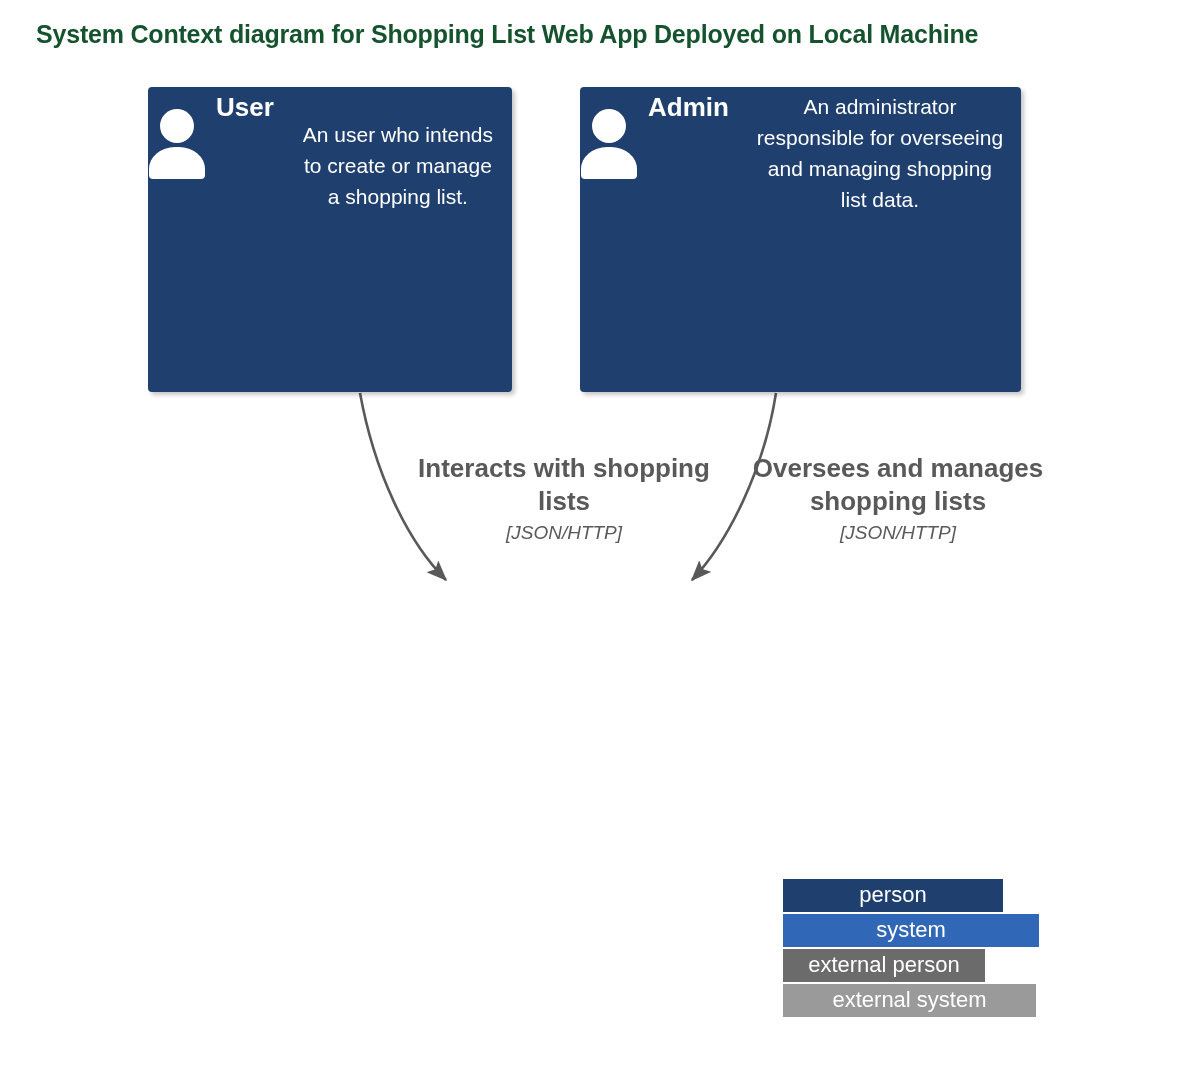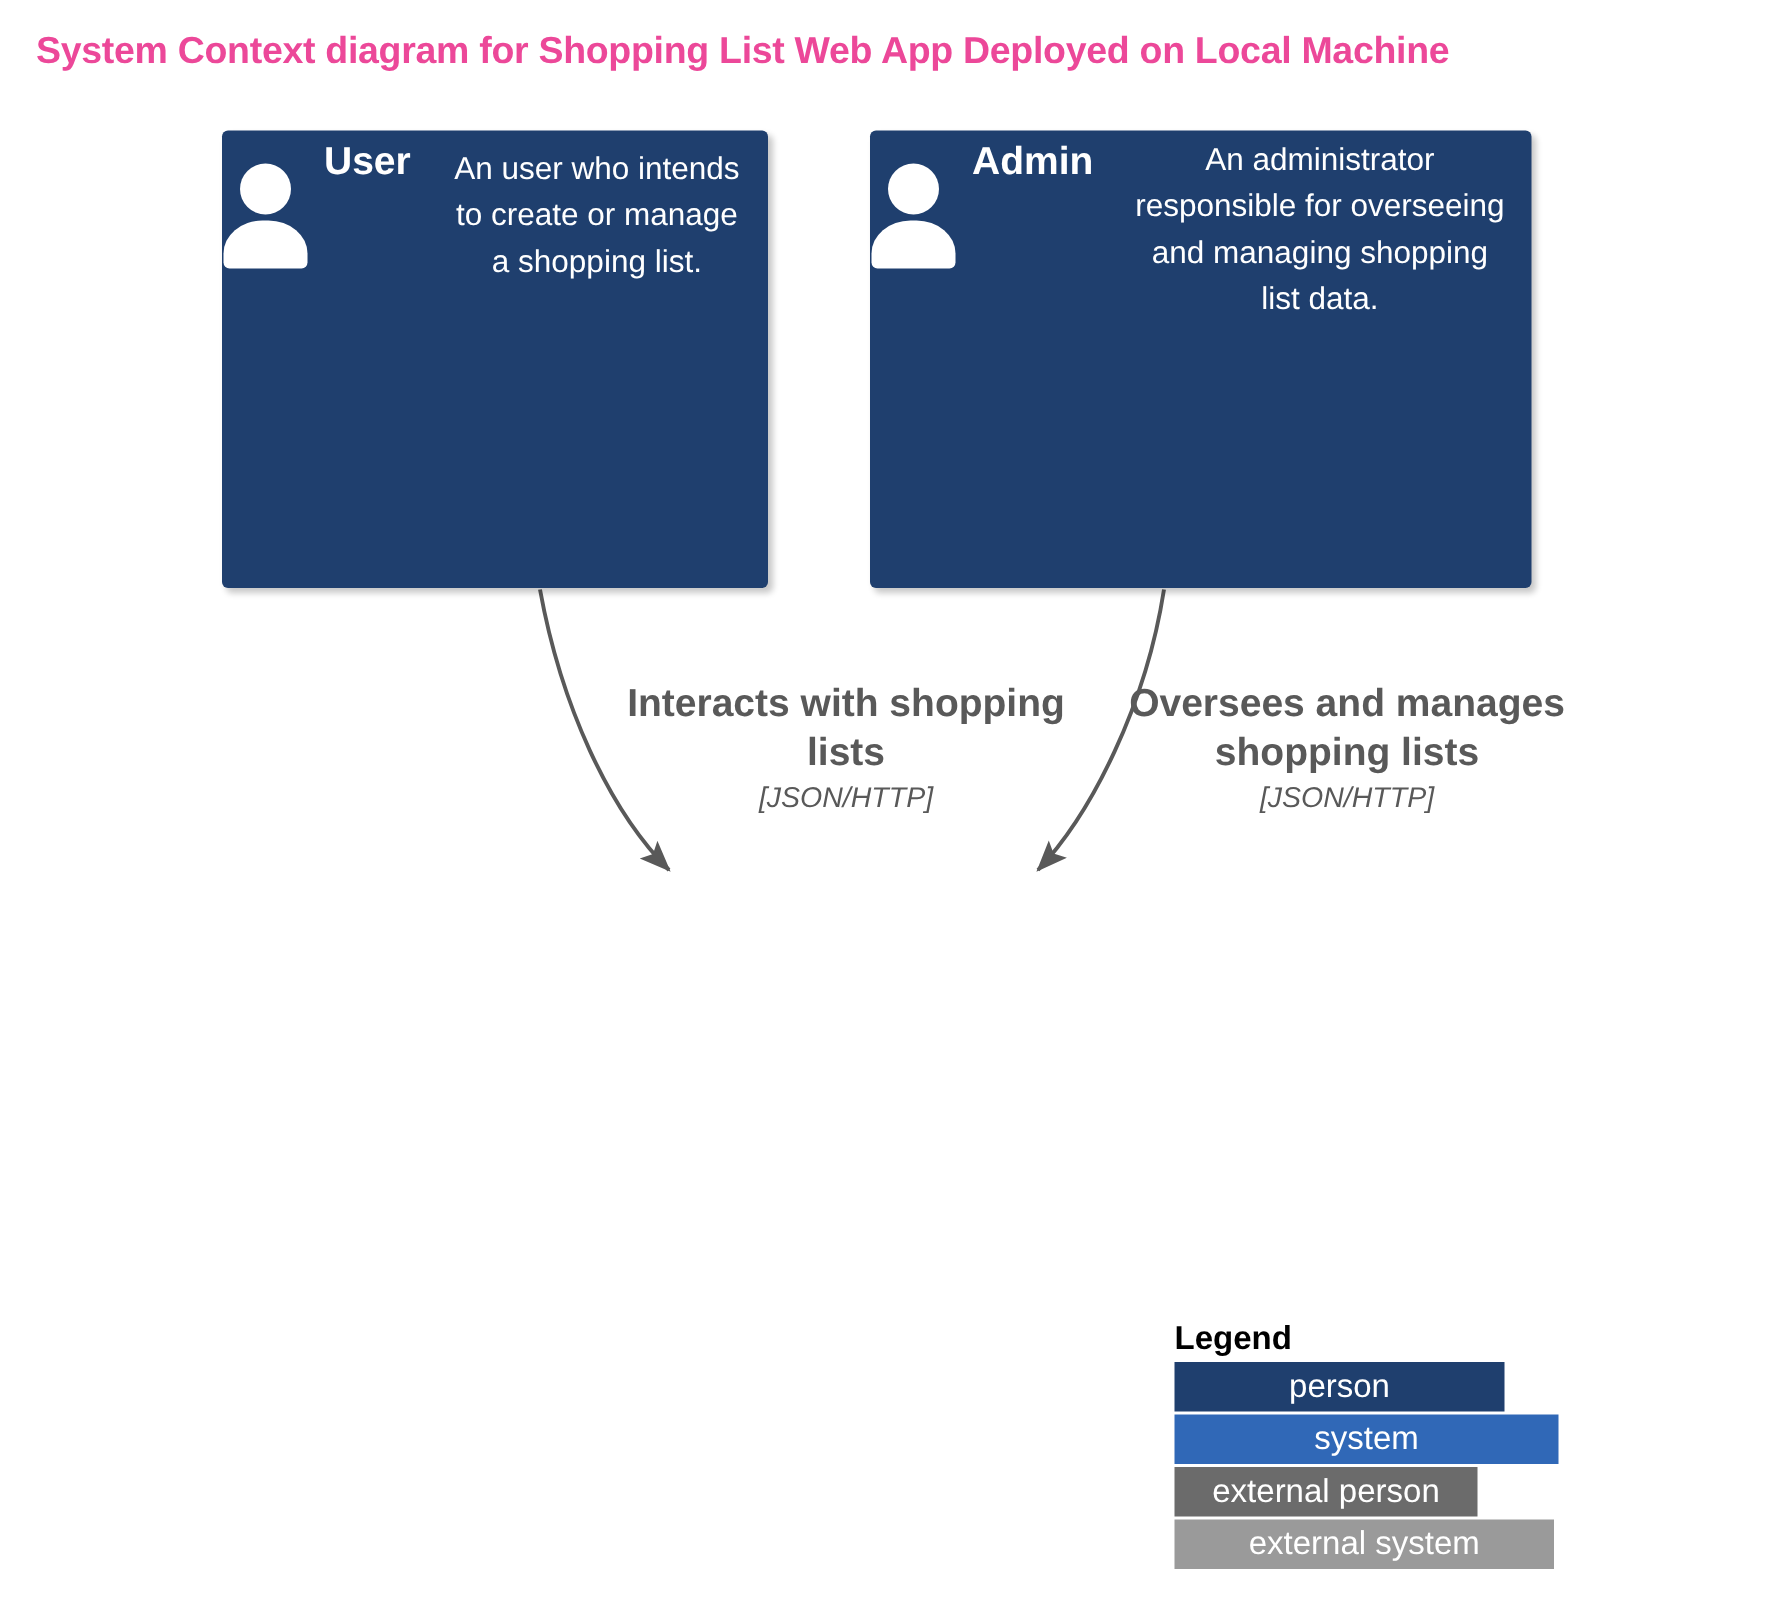--- a/index.html
+++ b/index.html
@@ -15,25 +15,25 @@
     position: relative;
     width: 1190px;
     height: 1082px;
     background: #ffffff;
     overflow: hidden;
   }
 
   
   #diagram-title {
     position: absolute;
-    left: 24px;
+    left: 36px;
     top: 20px;
     font-size: 25px;
     font-weight: bold;
-    color: #ec4899;
+    color: #14532d;
     letter-spacing: -0.2px;
     white-space: nowrap;
   }
 
   
   .node {
     position: absolute;
     box-sizing: border-box;
     border-radius: 4px;
     box-shadow: 3px 3px 4px rgba(0,0,0,0.22);
@@ -89,21 +89,21 @@
     font-weight: normal;
     line-height: 1.48;
     padding: 0 14px;
   }
 
   
   #node-user {
     left: 148px;  top: 87px;
     width: 364px; height: 305px;
   }
-  #node-user .node-desc   { margin-top: 10px; }
+  #node-user .node-desc   { margin-top: 32px; }
 
   #node-admin {
     left: 580px;  top: 87px;
     width: 441px; height: 305px;
   }
   #node-admin .node-desc  { margin-top: 4px; }
 
   #node-webapp {
     left: 352px;  top: 590px;
     width: 425px; height: 245px;
@@ -215,21 +215,20 @@
     <span class="rel-desc">Interacts with shopping lists</span>
     <span class="rel-tech">[JSON/HTTP]</span>
   </div>
 
   <div id="rel-label-admin" class="rel-label" style="color: rgb(89, 89, 89);">
     <span class="rel-desc">Oversees and manages shopping lists</span>
     <span class="rel-tech">[JSON/HTTP]</span>
   </div>
 
   <div id="legend">
-    <div id="legend-title">Legend</div>
     <div id="legend-rows">
         <div class="legend-row" style="background: rgb(31, 63, 110); width: 220px;">person</div>
         <div class="legend-row" style="background: rgb(48, 104, 183); width: 256px;">system</div>
         <div class="legend-row" style="background: rgb(107, 107, 107); width: 202px;">external person</div>
         <div class="legend-row" style="background: rgb(154, 154, 154); width: 253px;">external system</div>
       </div>
   </div>
 
 </div>
 

